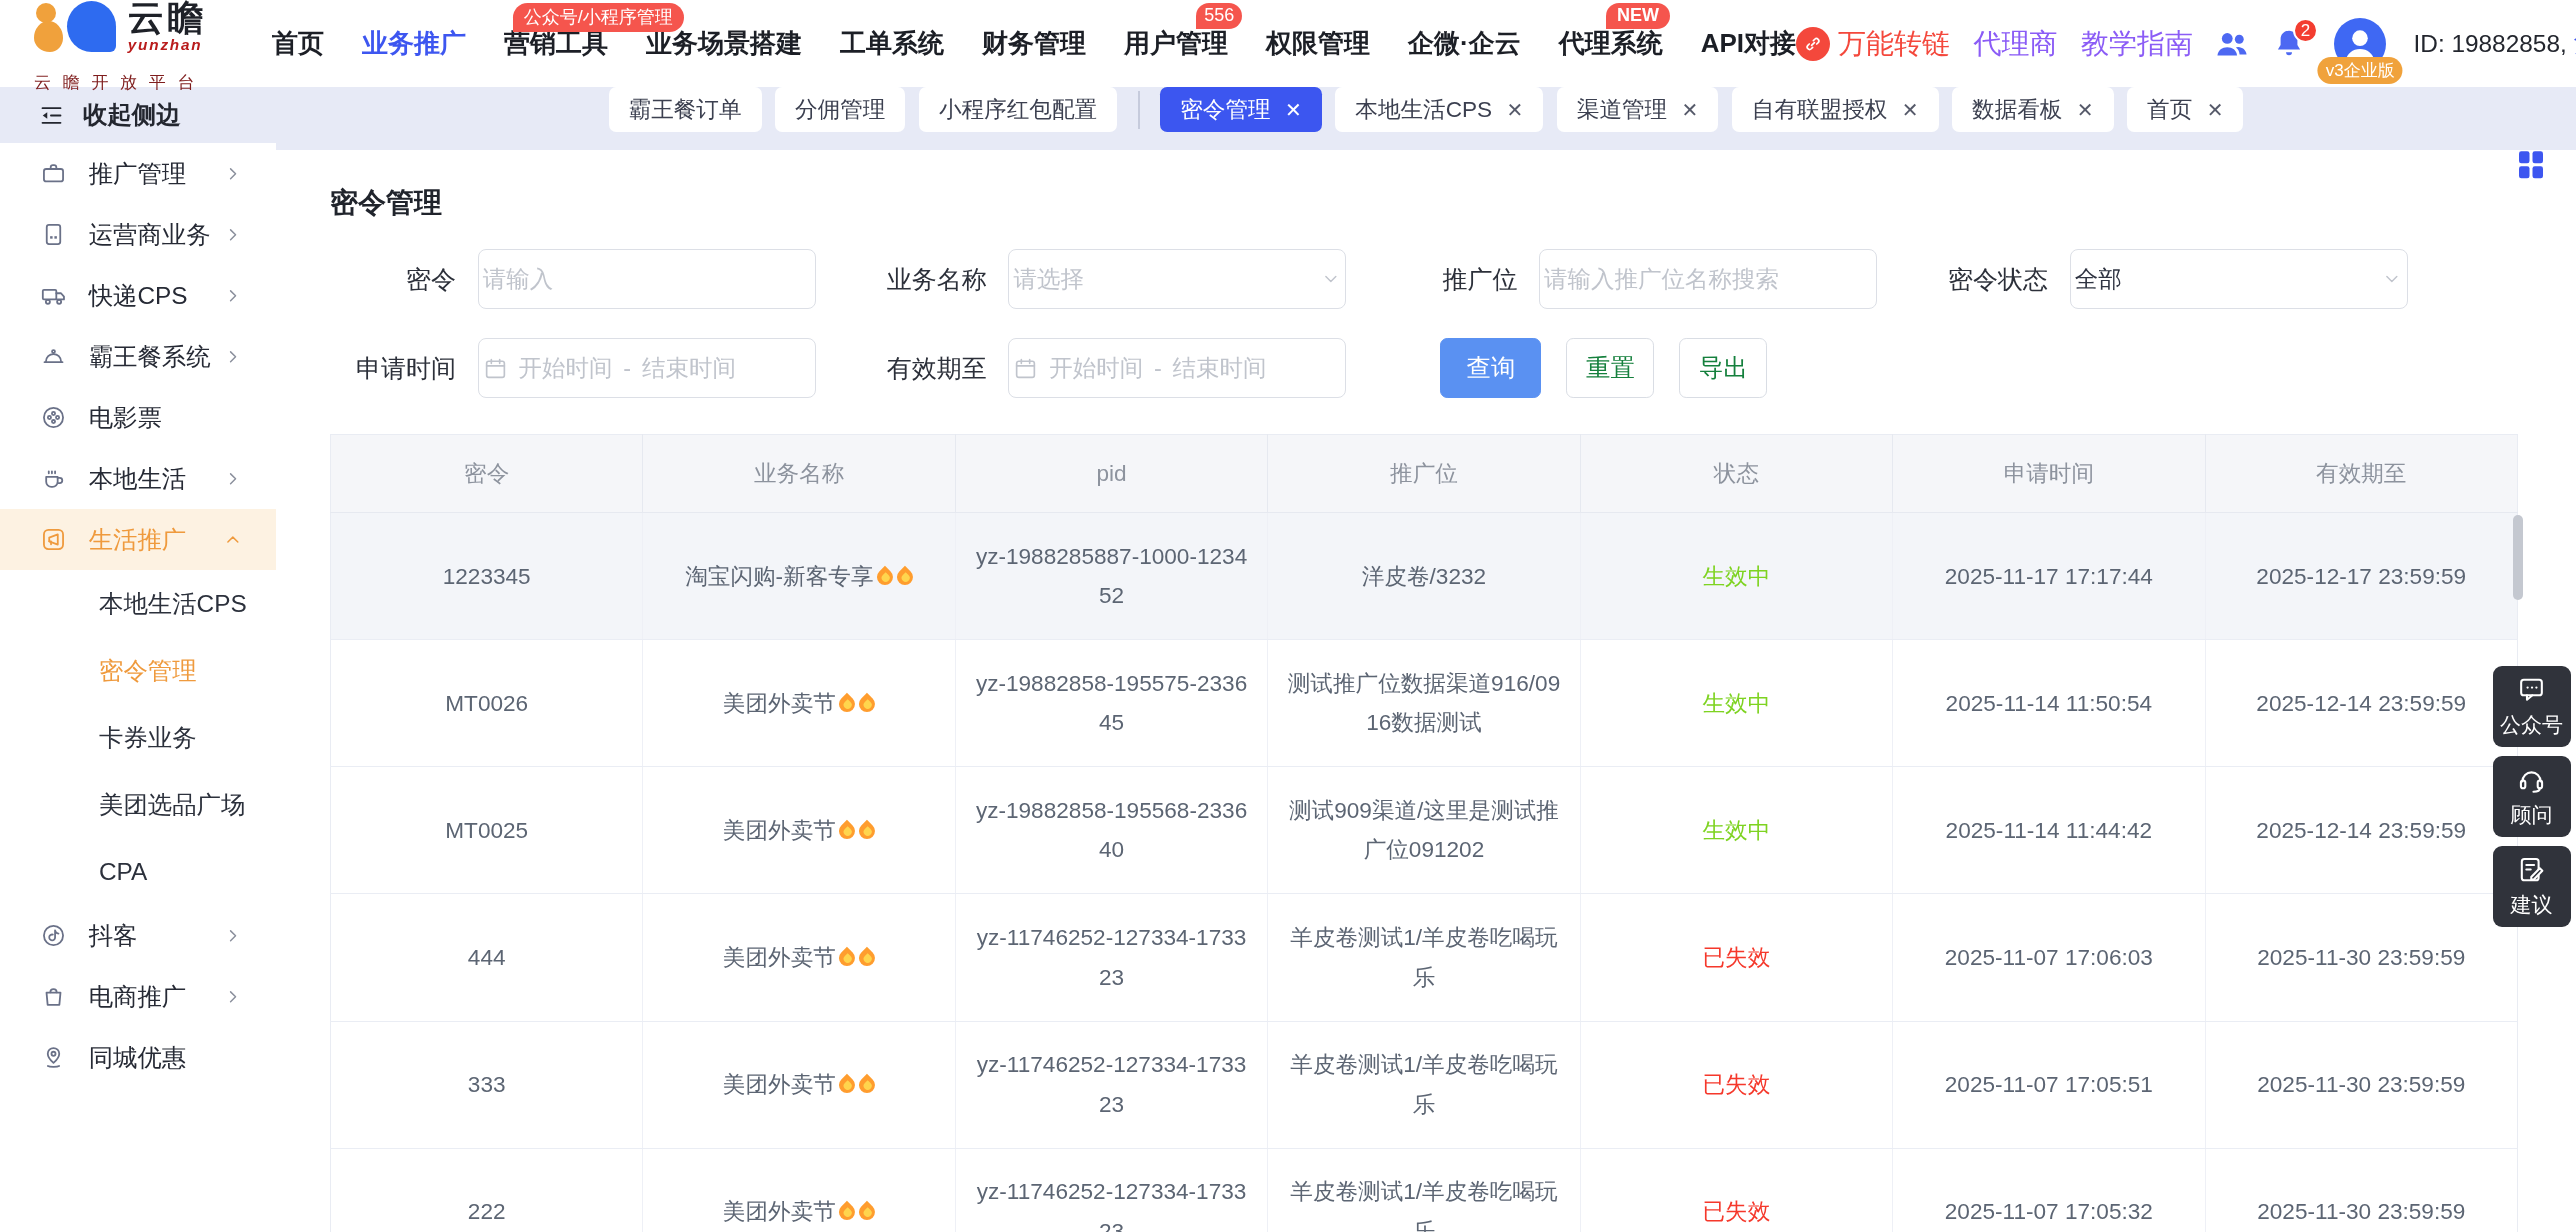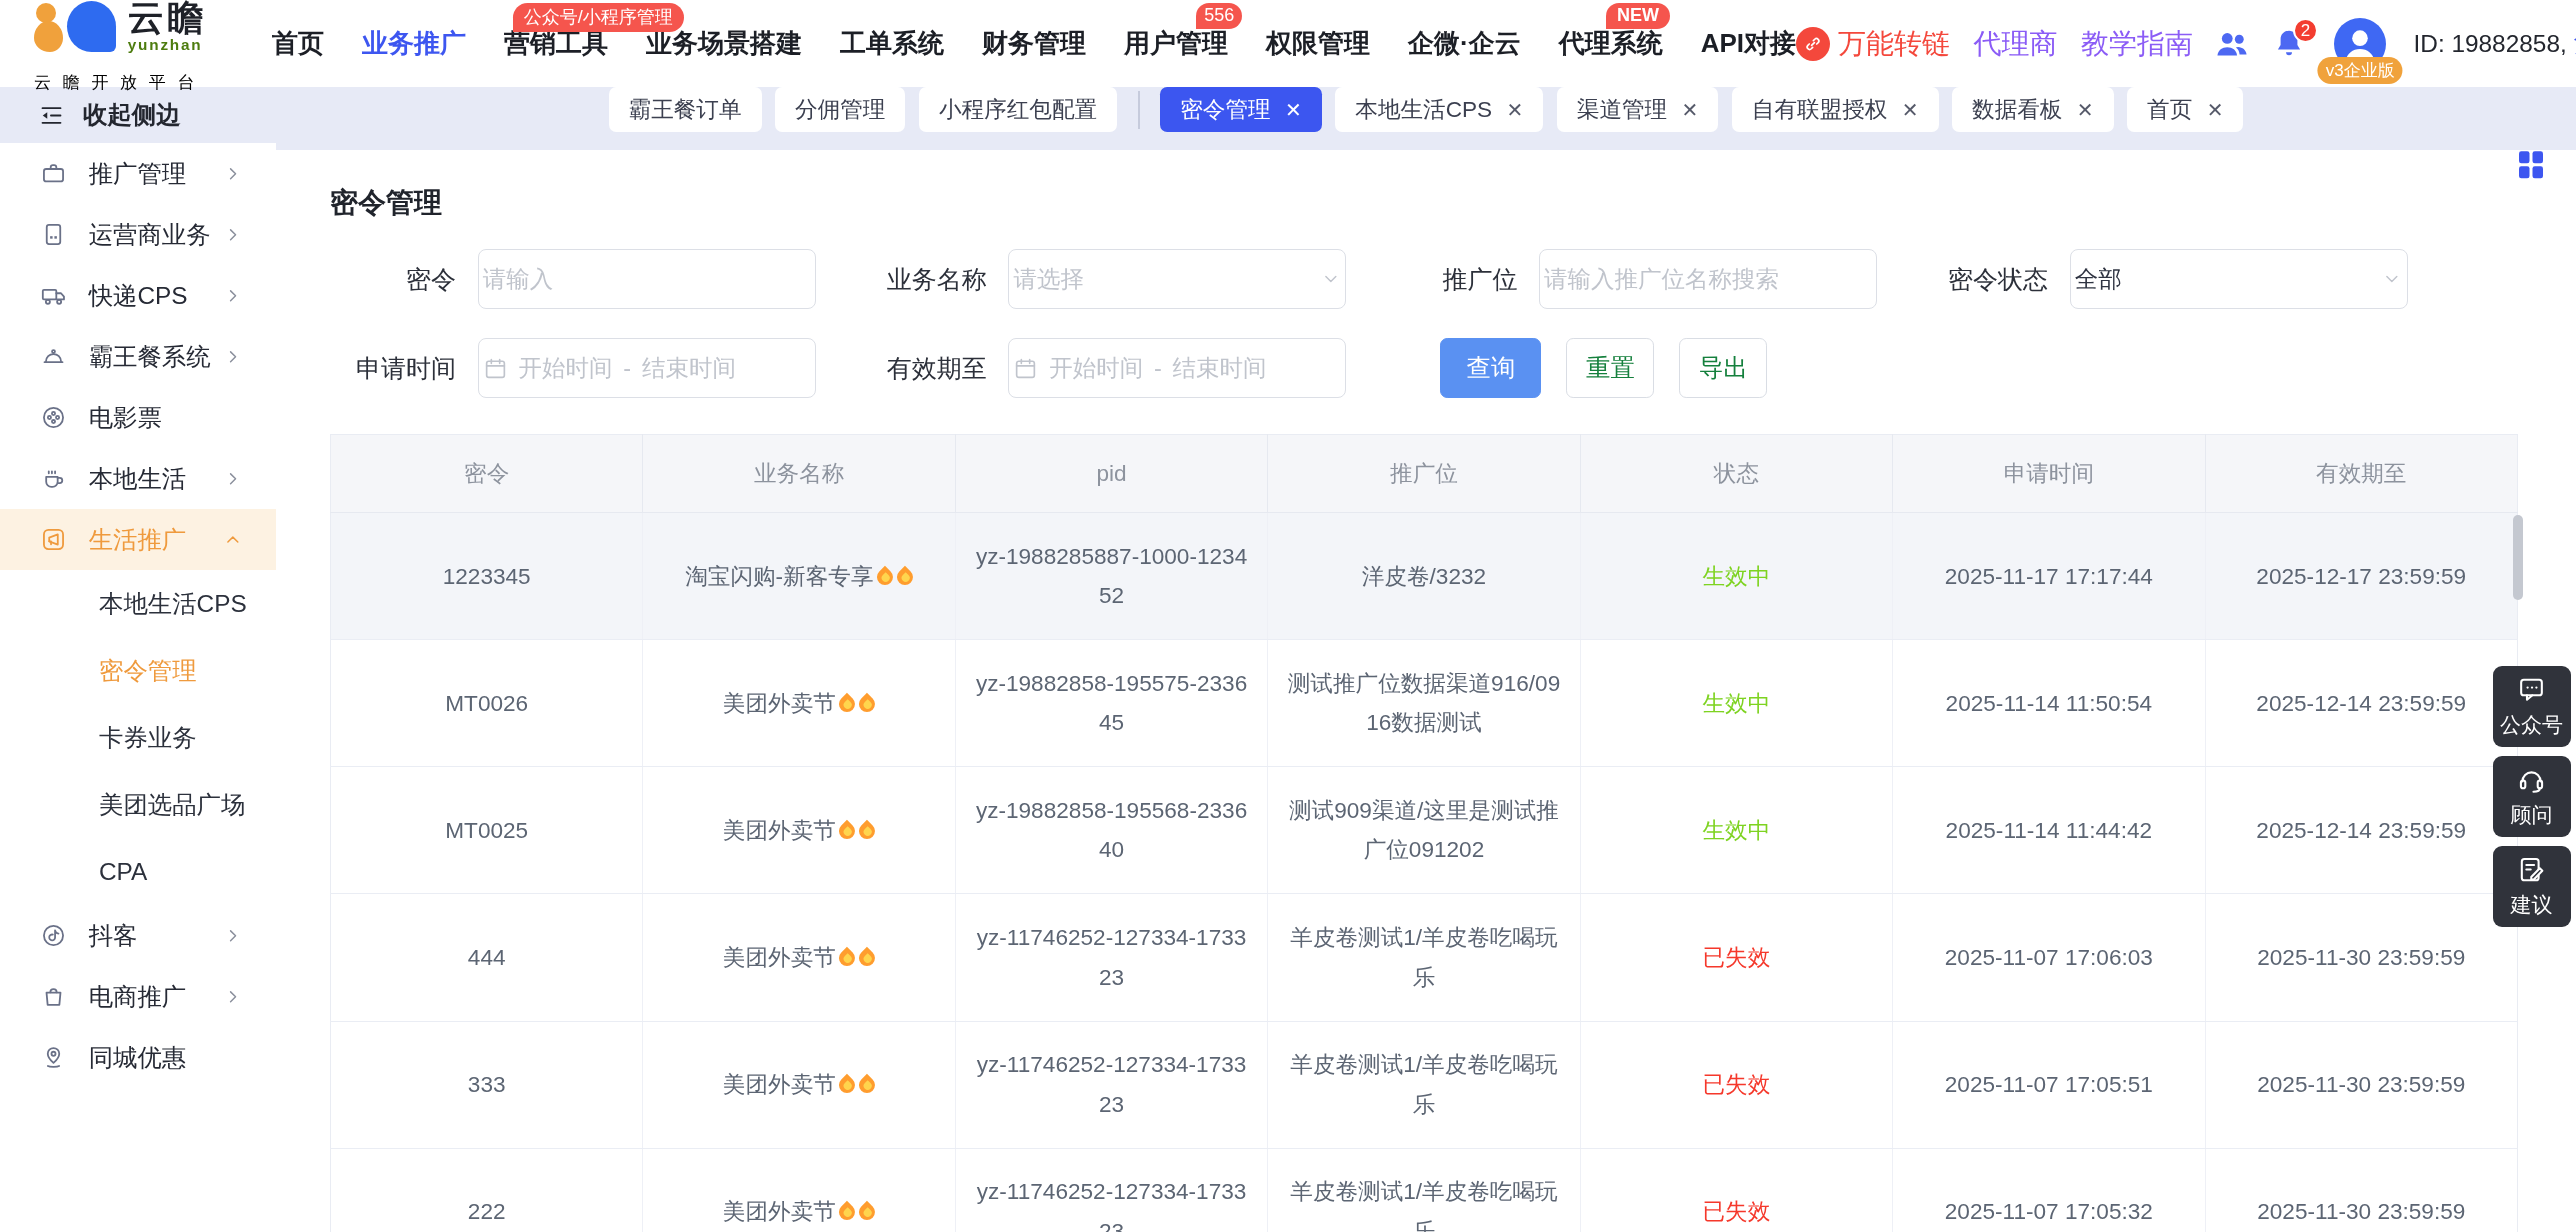--- a/index.html
+++ b/index.html
@@ -9,22 +9,22 @@
 
   
   .topbar { height:87px; background:#fff; display:flex; align-items:center; position:relative; z-index:30; }
   .brand { display:flex; flex-direction:column; padding-left:34px; padding-top:7.2px; min-width:227px; }
   .brand-row { display:flex; align-items:center; gap:10.8px; }
   .logo-shapes { position:relative; width:83px; height:52px; }
   .blob-dot { position:absolute; left:1.8px; top:1.8px; width:20px; height:20px; border-radius:50%; background:#f0a13c; }
   .blob-orange { position:absolute; left:0; top:20px; width:29px; height:31px; background:#f0a13c; border-radius:50% 50% 45% 55%/55% 55% 45% 45%; }
   .blob-blue { position:absolute; left:32.5px; top:0; width:49px; height:51px; background:#2e6bf0; border-radius:50% 50% 12% 50%; }
   .brand-name { font-size:36px; font-weight:800; color:#1e2128; letter-spacing:3.6px; line-height:1; }
-  .brand-sub { font-size:15.3px; font-weight:700; color:#4d7c0f; letter-spacing:1.8px; }
-  .brand-tagline { font-size:17px; color:#000000; letter-spacing:11.7px; margin-top:17px; white-space:nowrap; }
+  .brand-sub { font-size:15.3px; font-weight:700; font-style:italic; color:#b91c1c; letter-spacing:1.8px; }
+  .brand-tagline { font-size:17px; color:#7f1d1d; letter-spacing:11.7px; margin-top:17px; white-space:nowrap; }
 
   .main-nav { display:flex; align-items:center; height:87px; margin-left:45px; gap:38px; flex:0 0 auto; }
   .nav-item { position:relative; height:87px; display:flex; align-items:center; font-size:26px; font-weight:600; color:#1c1f26; cursor:pointer; white-space:nowrap; }
   .nav-item.active { color:#3d56f0; }
   .nav-badge { position:absolute; top:2.7px; left:9px; background:#f5554d; color:#fff; font-size:18px; font-weight:400; padding:2.7px 10.8px; border-radius:902px; border-bottom-left-radius:3.6px; white-space:nowrap; z-index:5; }
   .nav-badge.round { left:auto; right:-14.4px; padding:2.7px 8.1px; }
   .nav-badge.new { left:auto; right:-7.2px; font-weight:700; }
 
   .topbar-right { display:flex; align-items:center; gap:20px; margin-left:auto; padding-right:23.5px; }
   .quick { display:flex; align-items:center; gap:8.1px; font-size:28px; cursor:pointer; white-space:nowrap; }

